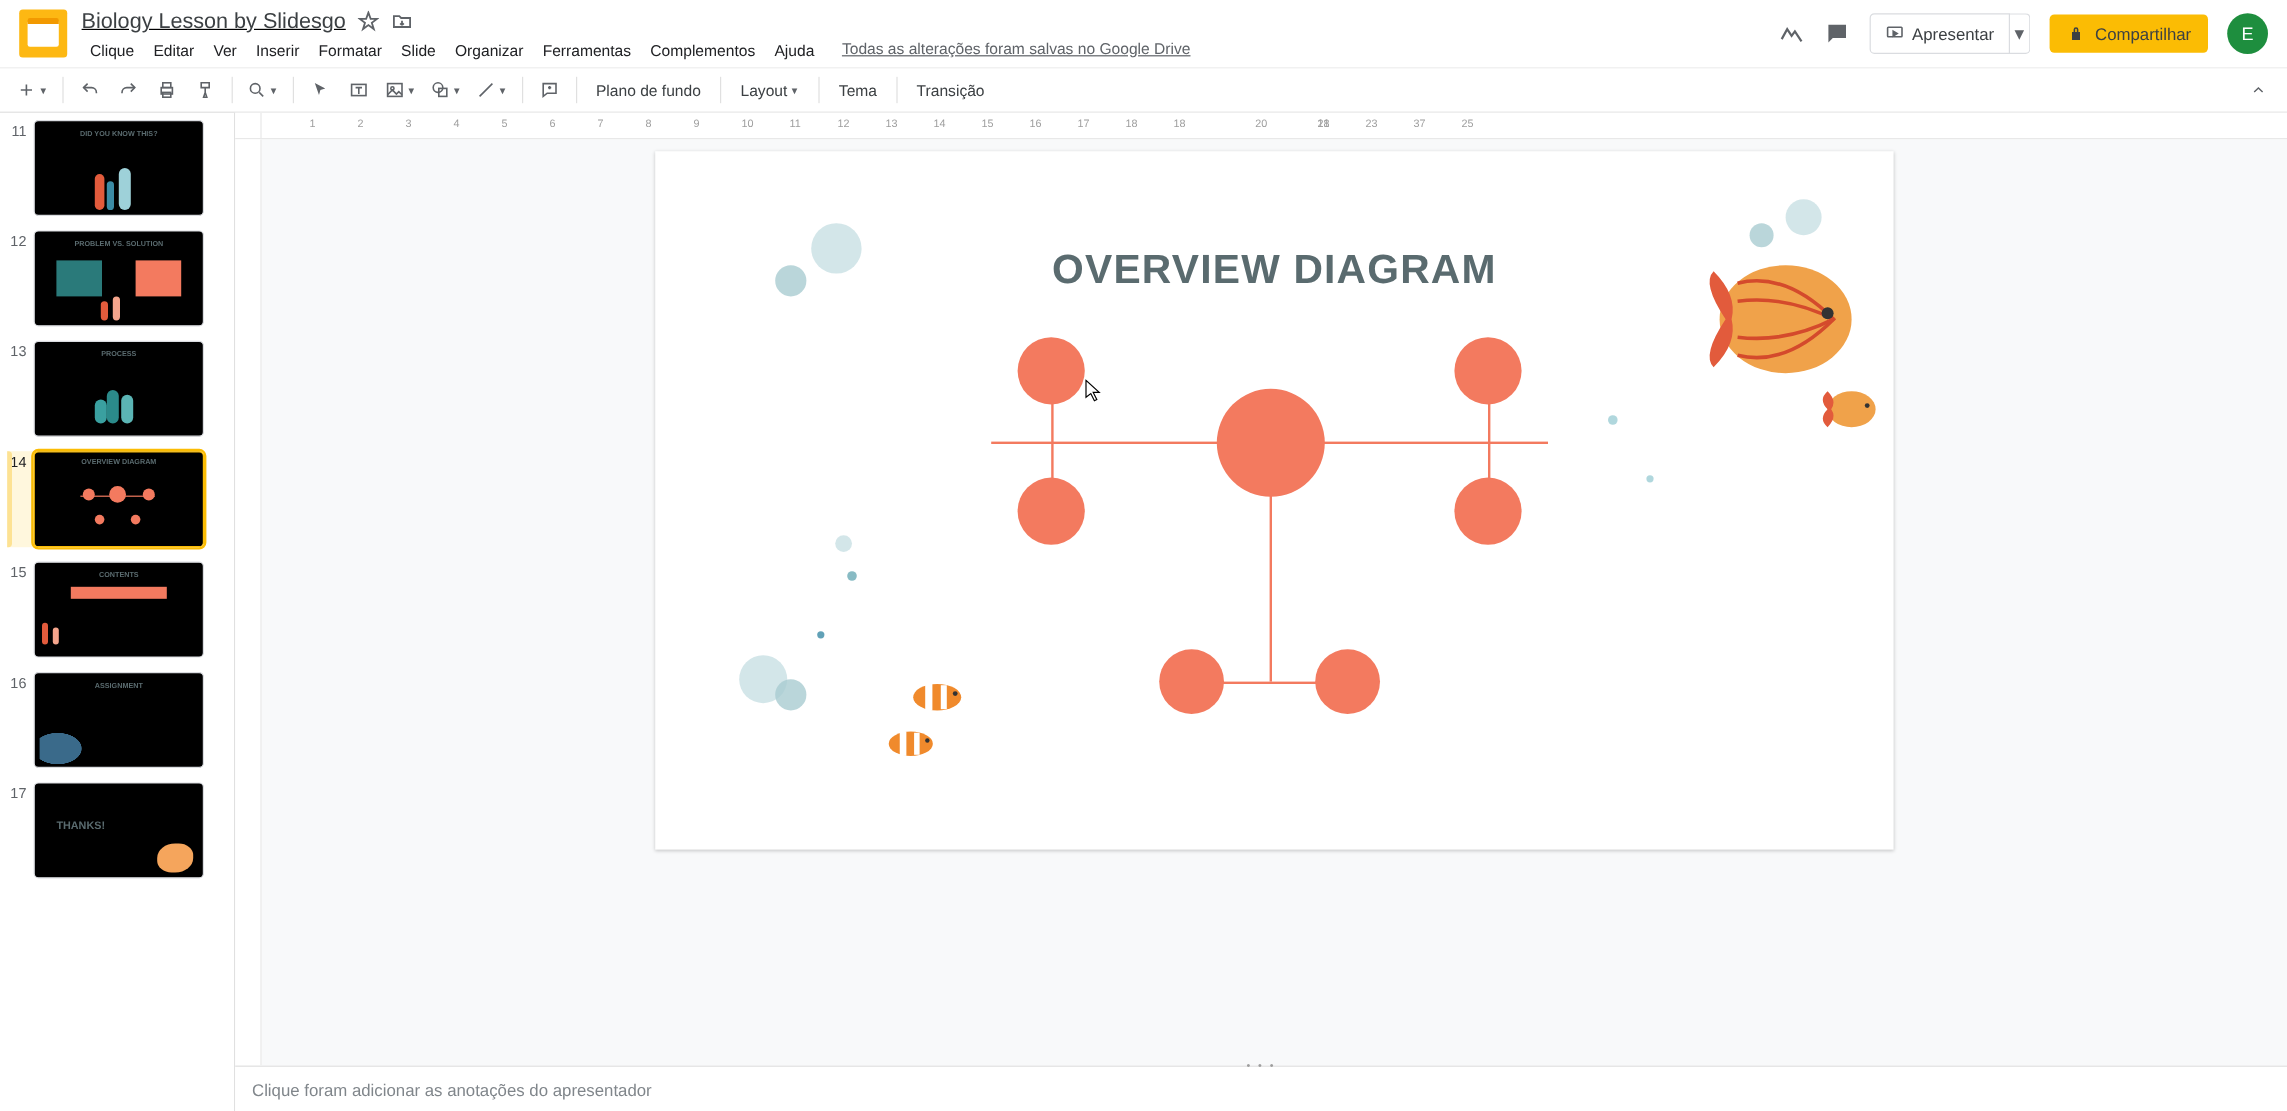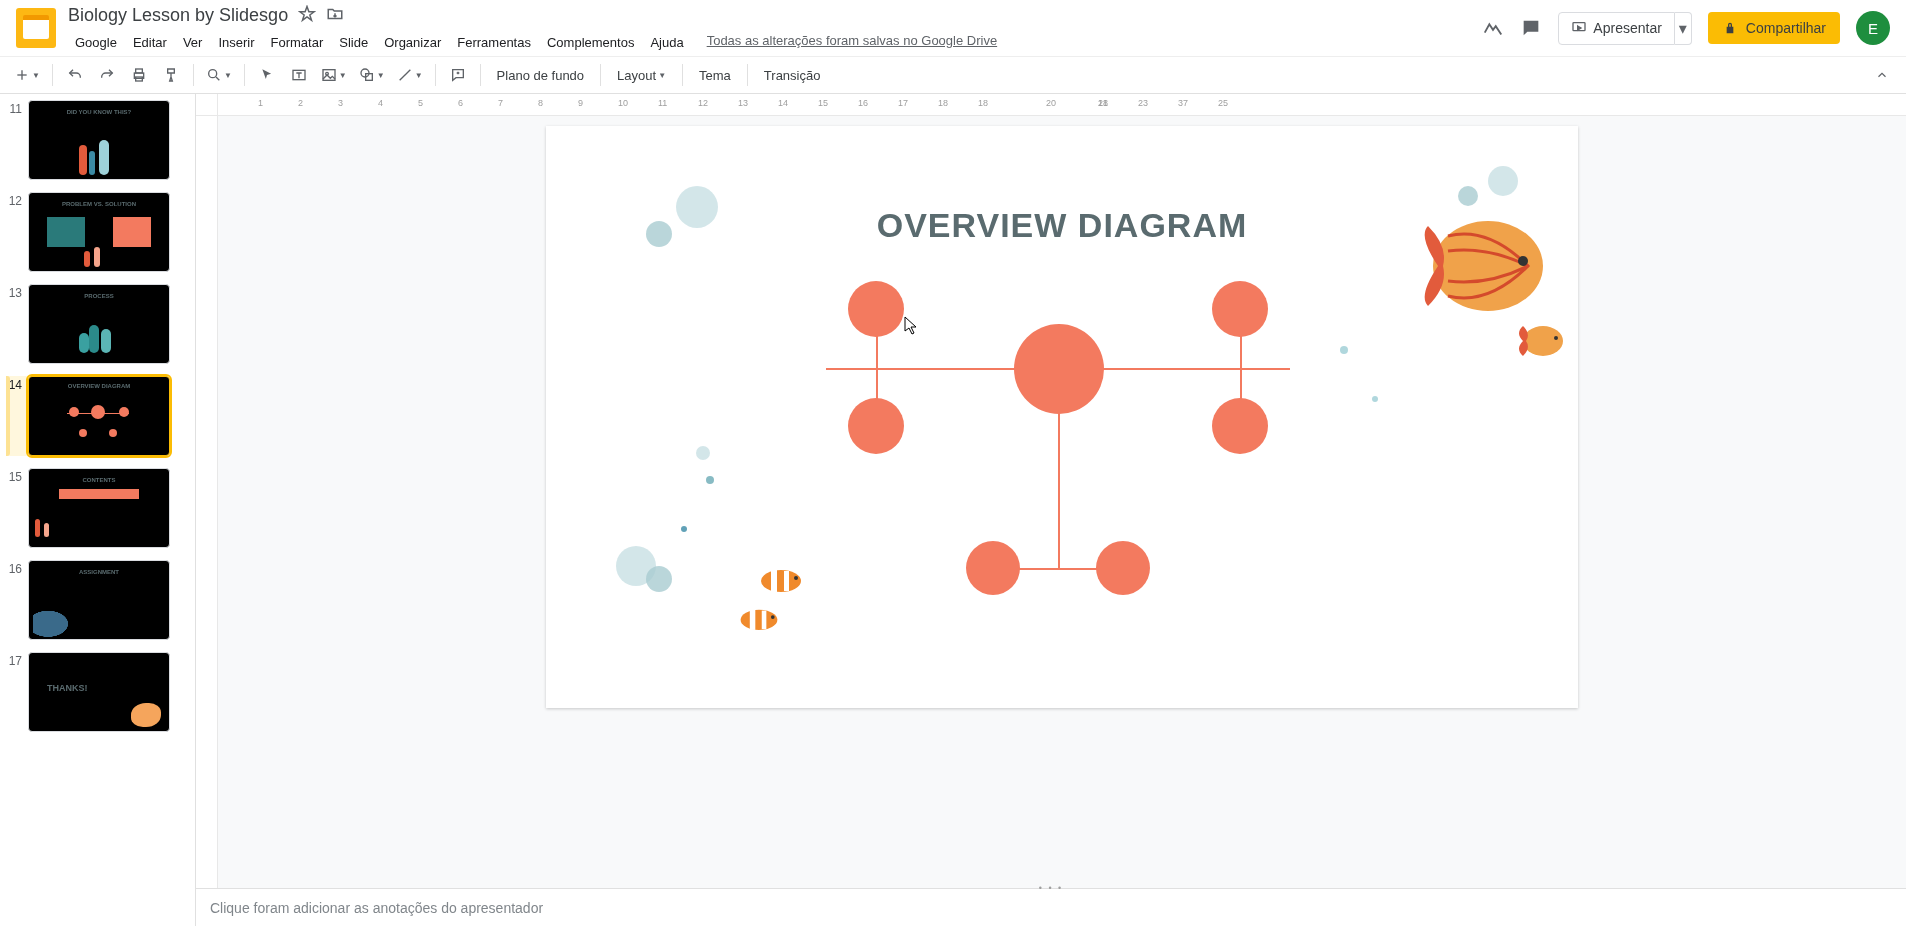--- a/index.html
+++ b/index.html
@@ -4,21 +4,21 @@
 <style>
   * { box-sizing: border-box; margin: 0; padding: 0; }
   html, body { width: 100%; height: 100%; font-family: Arial, Helvetica, sans-serif; background: #fff; overflow: hidden; }
 
   
   .header { height: 56px; display: flex; align-items: center; padding: 0 16px; }
   .logo { width: 40px; height: 40px; background: #fdb813; border-radius: 3px; position: relative; margin-right: 12px; }
   .logo::before { content:""; position:absolute; left:7px; top:9px; width:26px; height:22px; background:#fff; border-radius:2px; }
   .logo::after { content:""; position:absolute; left:7px; top:7px; width:26px; height:5px; background:#f29900; border-radius:2px 2px 0 0; }
   .title-area { flex:1; }
-  .doc-title-row { display:flex; gap:10px; height:26px; }
+  .doc-title-row { display:flex; align-items:center; gap:10px; height:26px;text-decoration:underline; }
   .doc-title { font-size:18px; color:#3c4043; }
   .star-icon, .move-icon { width:18px; height:18px; color:#5f6368; cursor:pointer; }
   .menus { display:flex; gap:2px; margin-top:2px; }
   .menu-item { padding:2px 7px; font-size:13px; color:#202124; border-radius:4px; cursor:pointer; }
   .save-status { font-size:13px; color:#5f6368; text-decoration: underline; margin-left:14px; cursor:pointer; }
   .header-right { display:flex; align-items:center; gap:16px; }
   .hicon { width:22px; height:22px; color:#5f6368; cursor:pointer; }
   .present-btn { display:flex; align-items:center; gap:6px; border:1px solid #dadce0; border-radius:4px; padding:6px 12px; font-size:14px; color:#3c4043; cursor:pointer; }
   .present-drop { border:1px solid #dadce0; border-left:none; border-radius:0 4px 4px 0; padding:6px 4px; cursor:pointer; color:#5f6368; }
   .present-group { display:flex; }
@@ -87,21 +87,21 @@
           </svg>
       </span>
       <span class="move-icon">
         <svg viewBox="0 0 24 24" fill="none" stroke="currentColor" stroke-width="2">
             <path d="M3 6h6l2 2h10v10H3z"></path>
             <path d="M12 11v5m0 0l-2-2m2 2l2-2"></path>
           </svg>
       </span>
     </div>
     <div class="menus">
-      <span class="menu-item">Google</span>
+      <span class="menu-item">Clique</span>
       <span class="menu-item">Editar</span>
       <span class="menu-item">Ver</span>
       <span class="menu-item">Inserir</span>
       <span class="menu-item">Formatar</span>
       <span class="menu-item">Slide</span>
       <span class="menu-item">Organizar</span>
       <span class="menu-item">Ferramentas</span>
       <span class="menu-item">Complementos</span>
       <span class="menu-item">Ajuda</span>
       <span class="save-status">Todas as alterações foram salvas no Google Drive</span>

